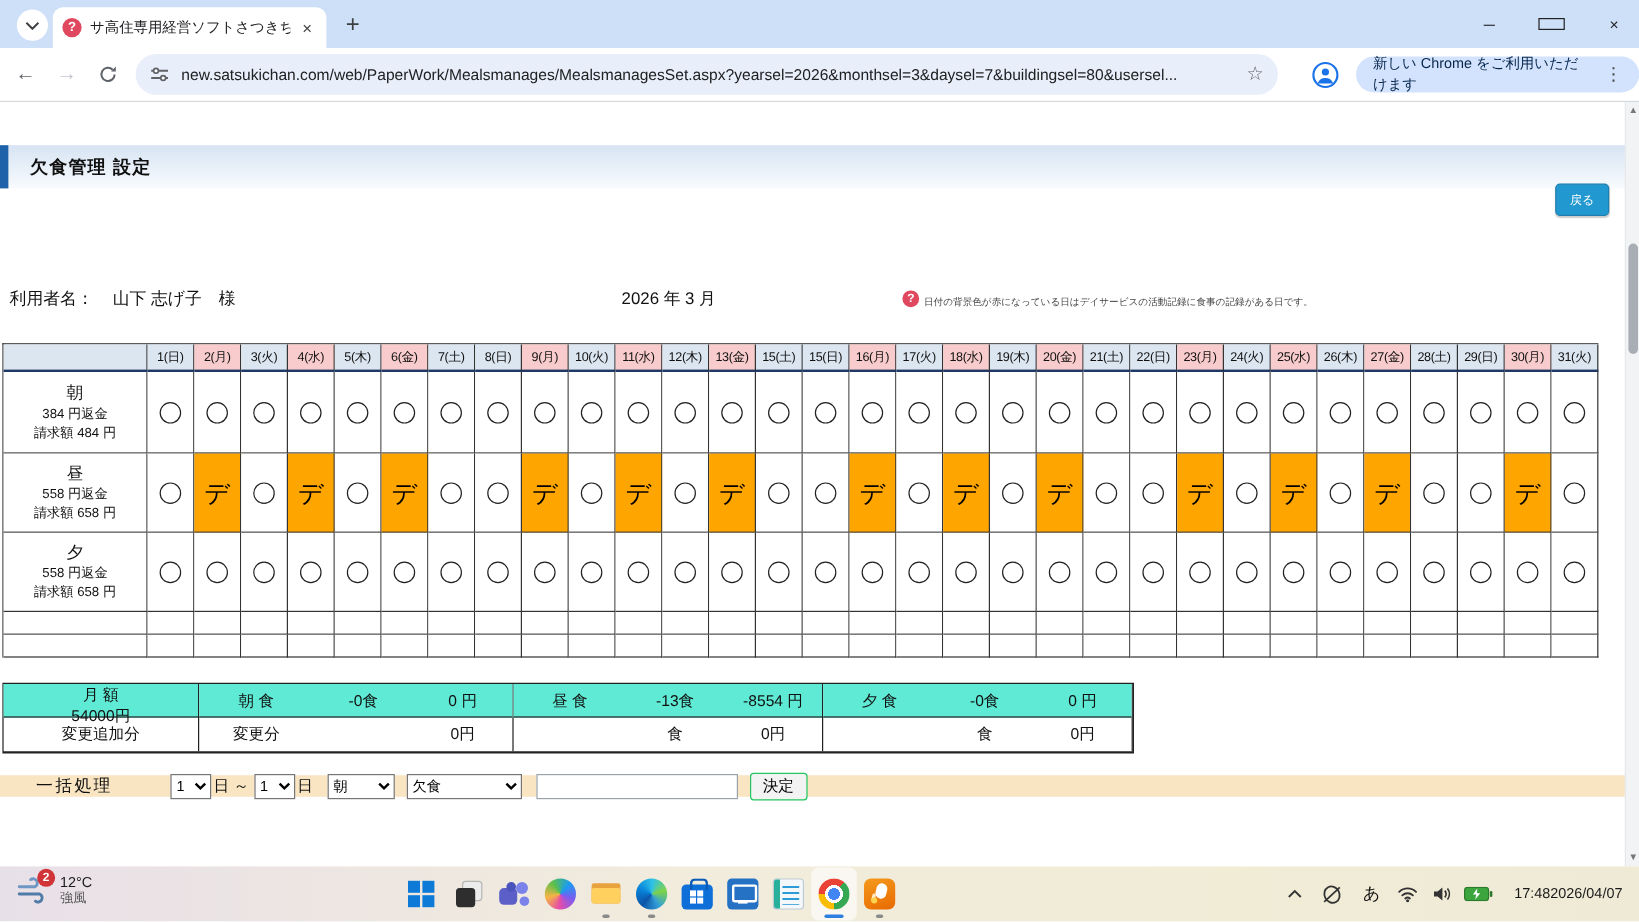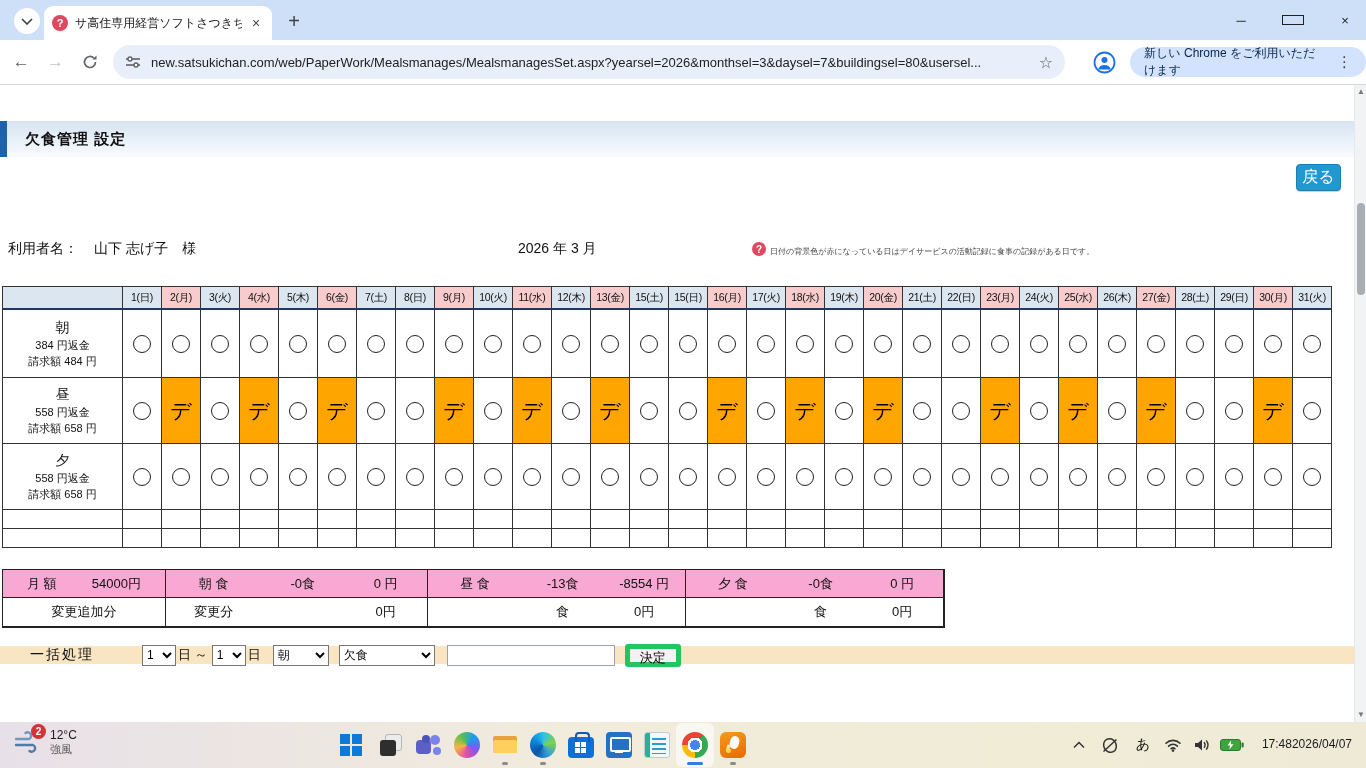--- a/index.html
+++ b/index.html
@@ -25,21 +25,21 @@
   .star{font-size:16px;color:#5F6368;cursor:pointer;}
   .profile{margin-left:28px;cursor:pointer;display:flex;align-items:center;}
   .update-chip{margin-left:14px;height:30px;background:#D3E3FD;border-radius:15px;display:flex;align-items:center;padding:0 10px 0 14px;cursor:pointer;}
   .update-chip .txt{font-size:12px;color:#06254B;}
   .dots{font-size:15px;color:#444;margin-left:10px;letter-spacing:0;padding:0 4px;cursor:pointer;}
 
   
   .page{position:relative;height:637px;background:#fff;}
   .ptitle{position:absolute;left:0;right:0;top:36px;height:36px;background:linear-gradient(#D7E4F3,#F8FBFE);border-left:7px solid #1E62A9;display:flex;align-items:center;}
   .ptitle span{font-size:15px;font-weight:bold;color:#111;margin-left:18px;letter-spacing:1px;}
-  .back-btn{position:absolute;right:25px;top:79px;width:45px;height:27px;background:#2298D0;border:1px solid #1C7FB0;border-radius:4px;color:#fff;font-size:16px;display:flex;align-items:center;justify-content:center;cursor:pointer;box-shadow:0 1px 1px rgba(0,0,0,.2);margin-left:32px;}
+  .back-btn{position:absolute;right:25px;top:68px;width:45px;height:27px;background:#2298D0;border:1px solid #1C7FB0;border-radius:4px;color:#fff;font-size:10px;display:flex;align-items:center;justify-content:center;cursor:pointer;box-shadow:0 1px 1px rgba(0,0,0,.2);margin-left:32px;}
   .user-row{position:absolute;left:8px;top:155px;font-size:14px;color:#111;display:flex;}
   .user-row .uname{margin-left:16px;}
   .month-label{position:absolute;left:518px;top:155px;font-size:14px;color:#111;}
   .help-icon{position:absolute;left:752px;top:157px;width:14px;height:14px;border-radius:50%;background:#E0485F;color:#fff;font-size:10px;font-weight:bold;display:flex;align-items:center;justify-content:center;}
   .help-note{position:absolute;left:770px;top:161px;font-size:8px;color:#444;}
 
   
   .cal{position:absolute;left:2px;top:201px;border-top:1px solid #333;border-left:1px solid #333;}
   .cal-row{display:grid;grid-template-columns:120px repeat(31,39px);}
   .c{border-right:1px solid #333;border-bottom:1px solid #333;display:flex;align-items:center;justify-content:center;background:#fff;}
@@ -52,40 +52,40 @@
   .meal-label .sub{font-size:11px;color:#111;}
   .circle{width:18px;height:18px;border:1.5px solid #222;border-radius:50%;background:#fff;cursor:pointer;}
   .c.de{background:#FFA500;font-size:21px;color:#000;cursor:pointer;}
   .empty-row .c{height:19px;}
 
   
   .summary{position:absolute;left:2px;top:484px;display:flex;border:1px solid #222;border-bottom-width:2px;font-size:13px;color:#111;}
   .sgroup{display:flex;flex-direction:column;border-right:1px solid #222;}
   .sr{height:28px;display:grid;grid-template-columns:1.15fr 1fr 1fr;align-items:center;}
   .sr>span{text-align:center;}
-  .sr1{background:#f9a8d4;border-bottom:1px solid #222;}
+  .sr1{background:#5eead4;border-bottom:1px solid #222;flex-direction:column;}
   .colA{width:163px;}
   .colA .sr{display:flex;}
   .colA .sr1{justify-content:space-between;padding:0 24px;}
   .colA .sr2{justify-content:center;}
   .colB{width:262px;}
   .colC,.colD{width:258px;}
   .g1{grid-column:1;} .g2{grid-column:2;} .g3{grid-column:3;}
   .stotal{width:164px;background:#DCE6F1;display:flex;align-items:center;justify-content:center;gap:20px;border-right:none;}
 
   
   .batch{position:absolute;left:0;top:561px;width:100%;height:18px;background:#FAE5C3;display:flex;align-items:center;font-size:14px;color:#111;}
   .batch-label{margin-left:30px;margin-right:48px;letter-spacing:2px;}
   .batch select{height:21px;font-size:12px;margin-right:2px;background:#fff;border:1px solid #767676;}
   .batch .sel-s{width:34px;}
   .batch .sel-m{width:56px;margin-left:8px;}
   .batch .sel-l{width:96px;margin-left:8px;}
   .batch .mid{font-size:13px;margin-right:4px;}
   .batch input{width:168px;height:21px;border:1px solid #9AA2AA;margin-left:10px;padding:0 4px;font-size:12px;}
-  .batch button{margin-left:10px;height:23px;padding:0 10px;font-size:13px;background:#F3F3F3;border:5px solid #22c55e;border-radius:3px;cursor:pointer;}
+  .batch button{margin-left:10px;height:23px;padding:0 10px;font-size:13px;background:#F3F3F3;border:1px solid #22c55e;border-radius:3px;cursor:pointer;}
 
   
   .sbar{position:absolute;right:0;top:0;width:12px;height:637px;background:#F2F3F5;border-left:1px solid #E6E8EA;}
   .sbar .arrow{position:absolute;left:0;width:12px;height:14px;color:#777;font-size:8px;text-align:center;line-height:14px;}
   .sbar .up{top:0;} .sbar .down{bottom:0;}
   .sthumb{position:absolute;left:1.5px;top:118px;width:8px;height:92px;background:#A9AEB4;border-radius:5px;cursor:pointer;}
 
   
   .taskbar{position:relative;height:46px;background:linear-gradient(90deg,#E8E0E8,#F1ECDC 42%,#F0ECD6 75%,#EFEAD6);}
   .weather{position:absolute;left:12px;top:5px;display:flex;align-items:center;cursor:pointer;}

